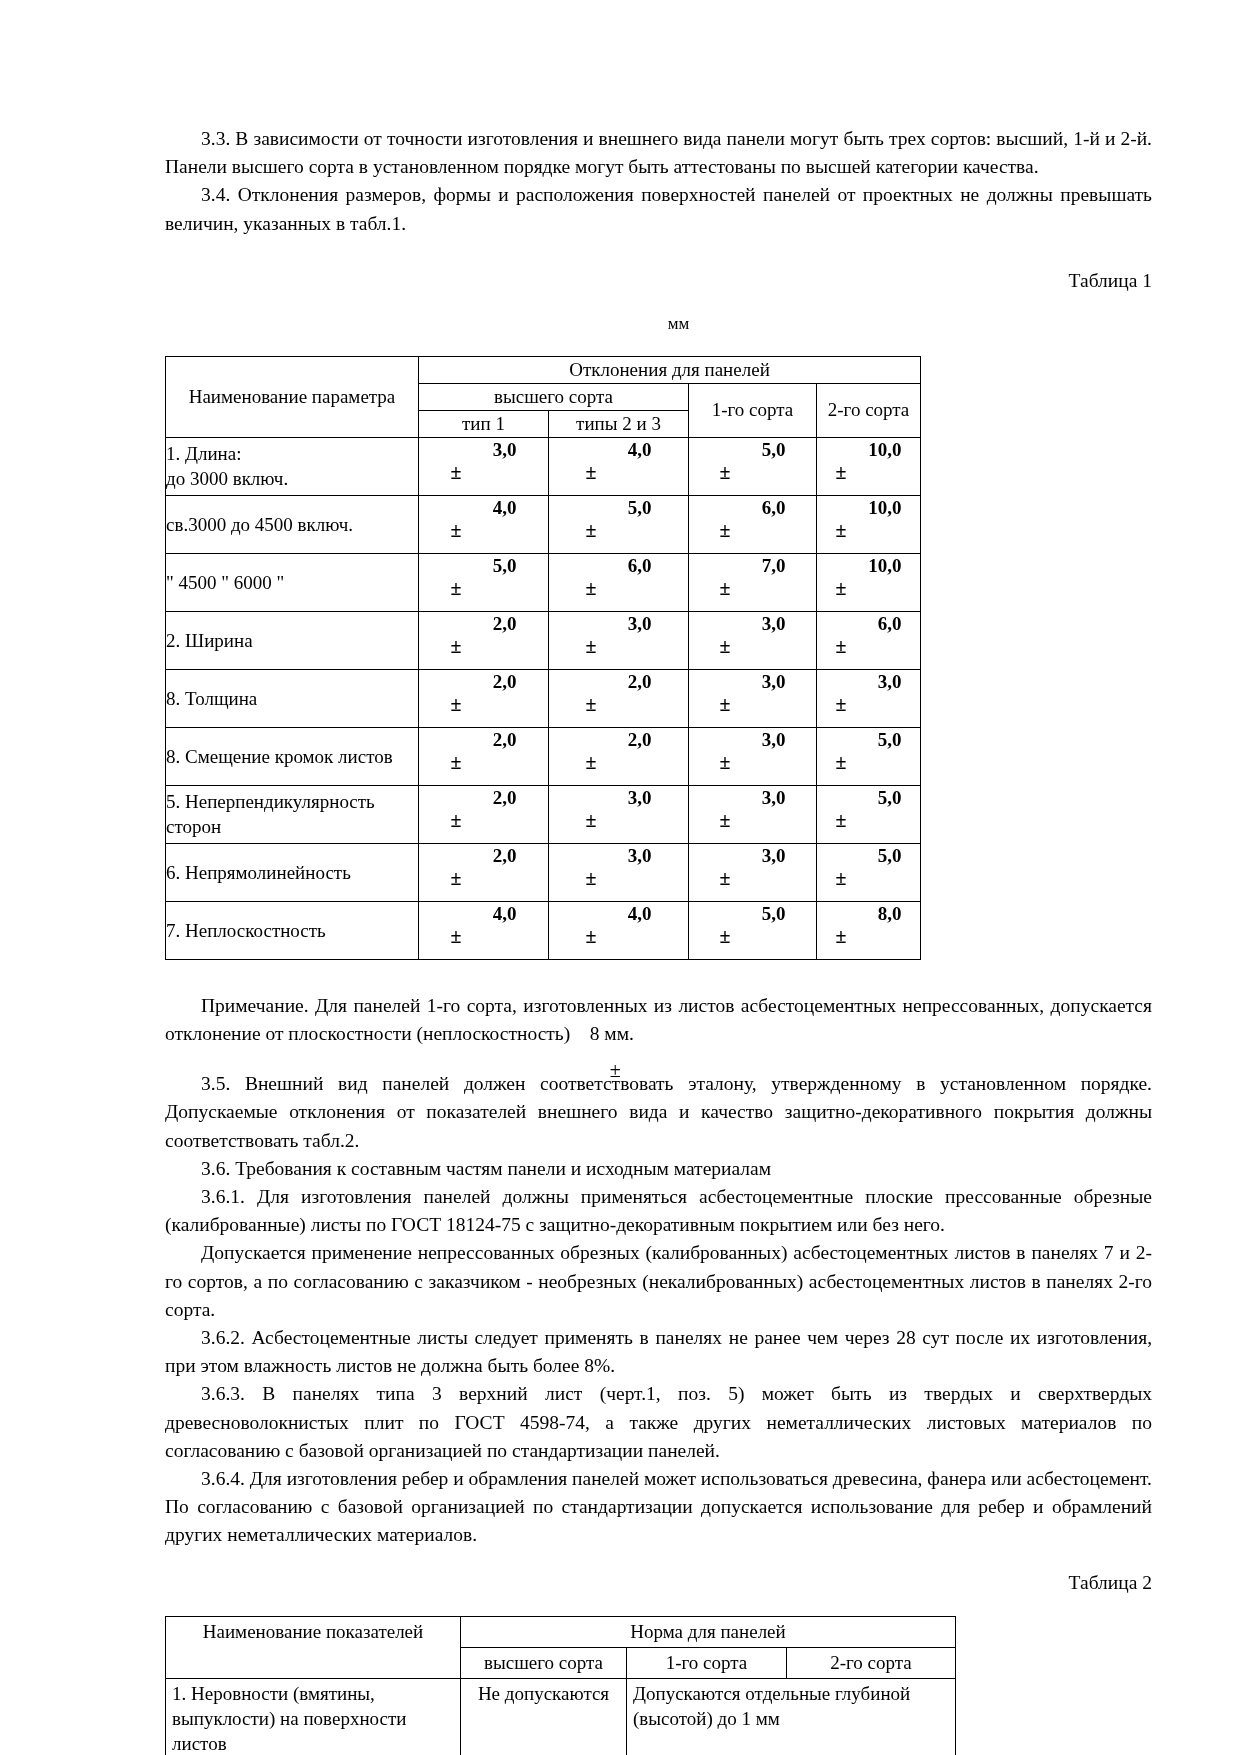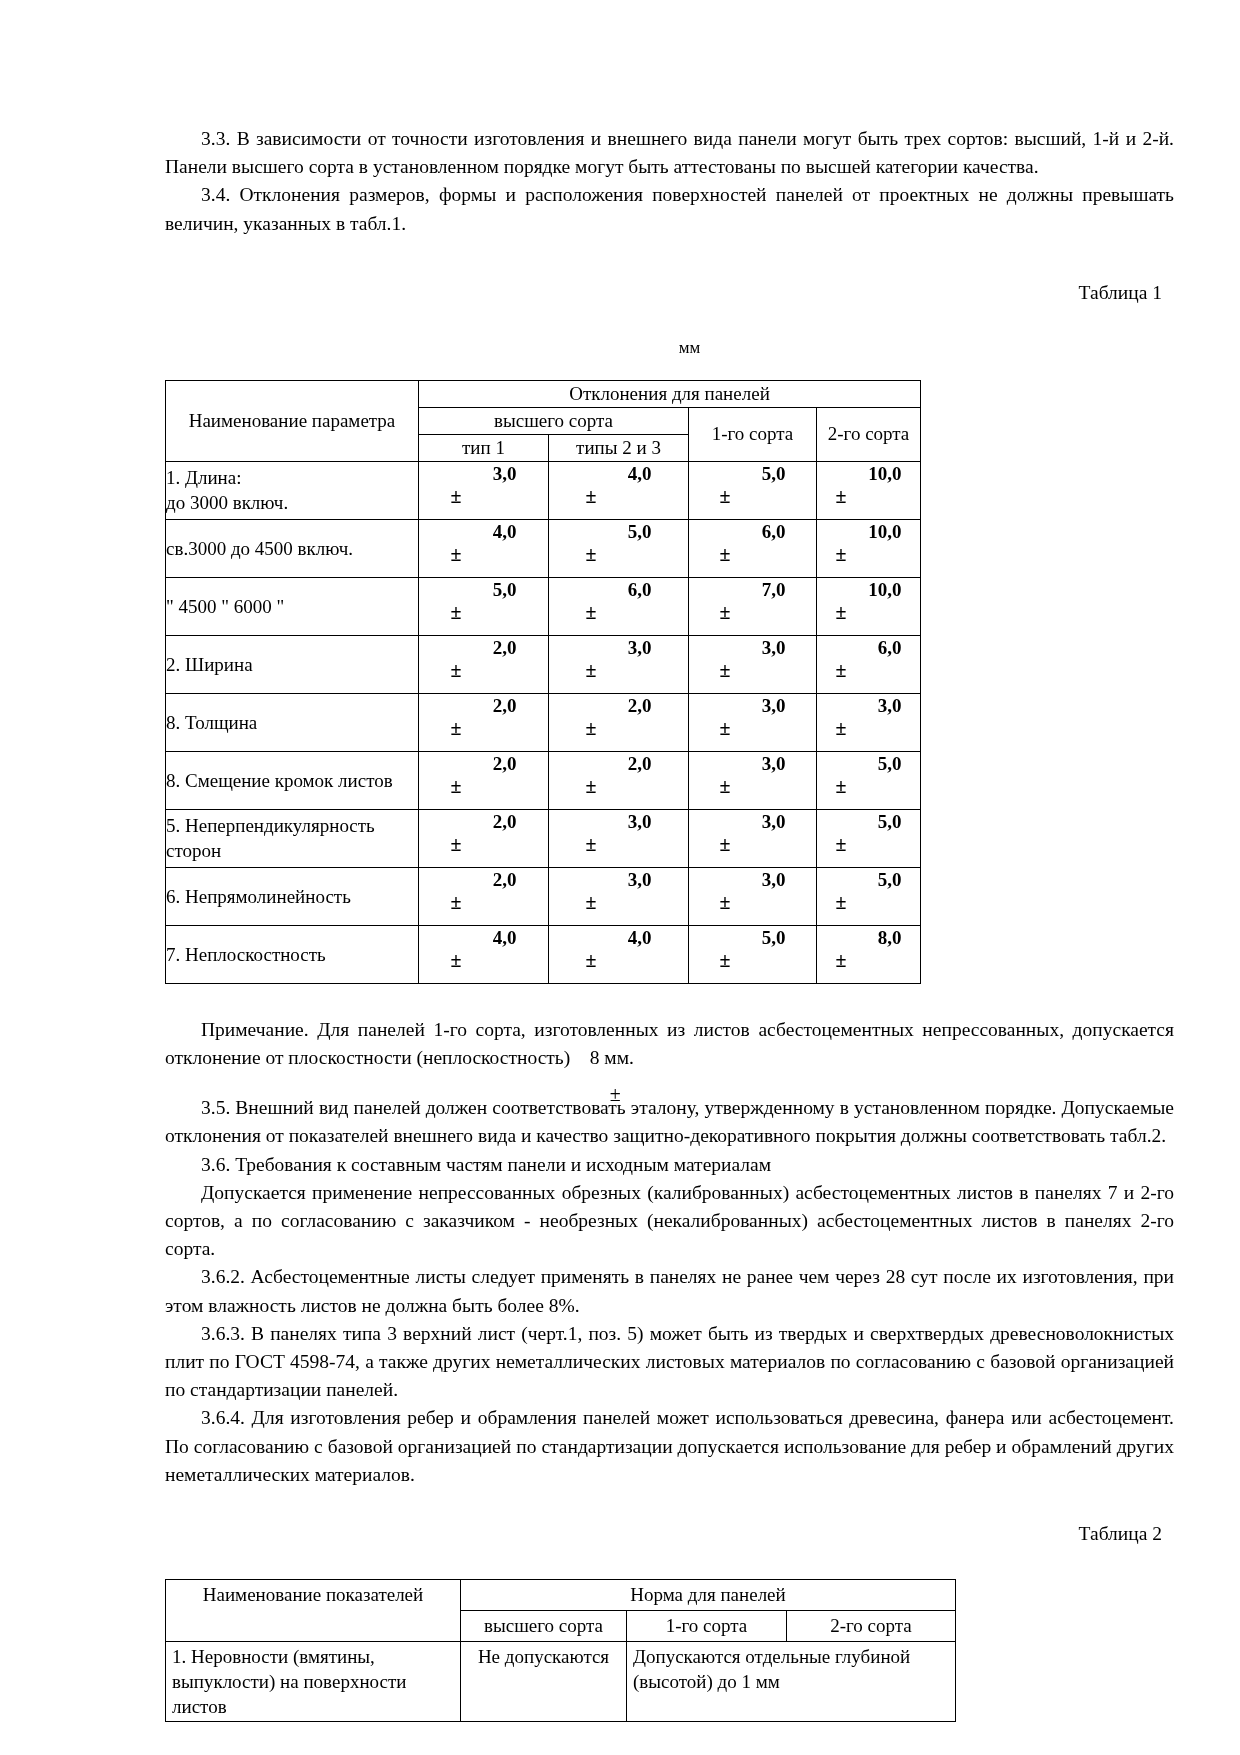--- a/index.html
+++ b/index.html
@@ -12,39 +12,39 @@
     font-family: "Liberation Serif", "DejaVu Serif", serif;
     color: #000000;
   }
   .page {
     position: relative;
     width: 1240px;
     height: 1755px;
     margin: 0 auto;
     background: #ffffff;
     box-sizing: border-box;
-    padding: 125px 66px 0 165px;
+    padding: 125px 88px 0 165px;
     overflow: hidden;
   }
   .body-text {
     font-size: 19.5px;
     line-height: 28.2px;
     text-align: justify;
     text-justify: inter-word;
     hyphens: none;
   }
   p.para {
     margin: 0;
     text-indent: 36px;
     text-align: justify;
   }
   .tbl-caption {
     text-align: right;
     font-size: 19.5px;
-    margin: 12px;
+    margin: 0;
   }
   .unit-line {
     text-align: center;
     font-size: 17px;
     margin: 0;
     padding-left: 40px;
   }
 
   
   table.t1 {
@@ -276,20 +276,21 @@
 
   <div class="body-text">
     <p class="para"><span>Примечание. Для панелей 1-го сорта, изготовленных из листов асбестоцементных непрессованных, допускается отклонение от плоскостности (неплоскостность)</span>&nbsp;&nbsp;&nbsp;&nbsp;<span class="note-pm"><span>±</span></span><span>8 мм.</span></p>
   </div>
 
   <div class="gap-m"></div>
 
   <div class="body-text">
     <p class="para">3.5. Внешний вид панелей должен соответствовать эталону, утвержденному в установленном порядке. Допускаемые отклонения от показателей внешнего вида и качество защитно-декоративного покрытия должны соответствовать табл.2.</p>
     <p class="para">3.6. Требования к составным частям панели и исходным материалам</p>
+    <p class="para">3.6.1. Для изготовления панелей должны применяться асбестоцементные плоские прессованные обрезные (калиброванные) листы по ГОСТ 18124-75 с защитно-декоративным покрытием или без него.</p>
     <p class="para">Допускается применение непрессованных обрезных (калиброванных) асбестоцементных листов в панелях 7 и 2-го сортов, а по согласованию с заказчиком - необрезных (некалиброванных) асбестоцементных листов в панелях 2-го сорта.</p>
     <p class="para">3.6.2. Асбестоцементные листы следует применять в панелях не ранее чем через 28 сут после их изготовления, при этом влажность листов не должна быть более 8%.</p>
     <p class="para">3.6.3. В панелях типа 3 верхний лист (черт.1, поз. 5) может быть из твердых и сверхтвердых древесноволокнистых плит по ГОСТ 4598-74, а также других неметаллических листовых материалов по согласованию с базовой организацией по стандартизации панелей.</p>
     <p class="para">3.6.4. Для изготовления ребер и обрамления панелей может использоваться древесина, фанера или асбестоцемент. По согласованию с базовой организацией по стандартизации допускается использование для ребер и обрамлений других неметаллических материалов.</p>
   </div>
 
   <div class="gap-m"></div>
 
   <p class="tbl-caption">Таблица 2</p>
 

